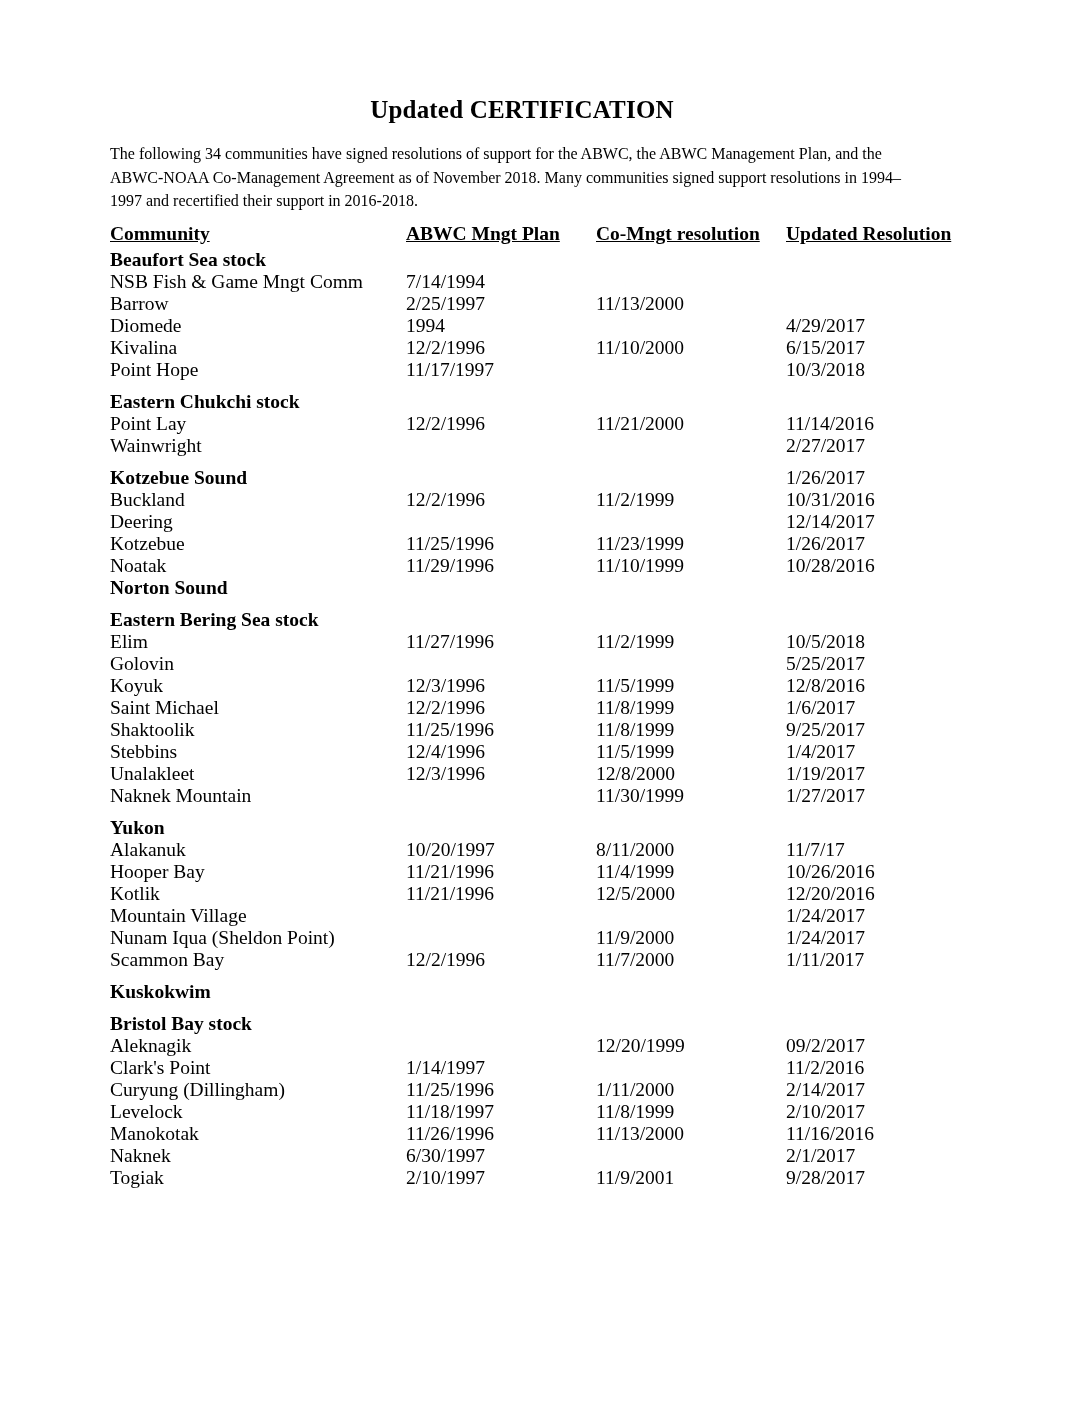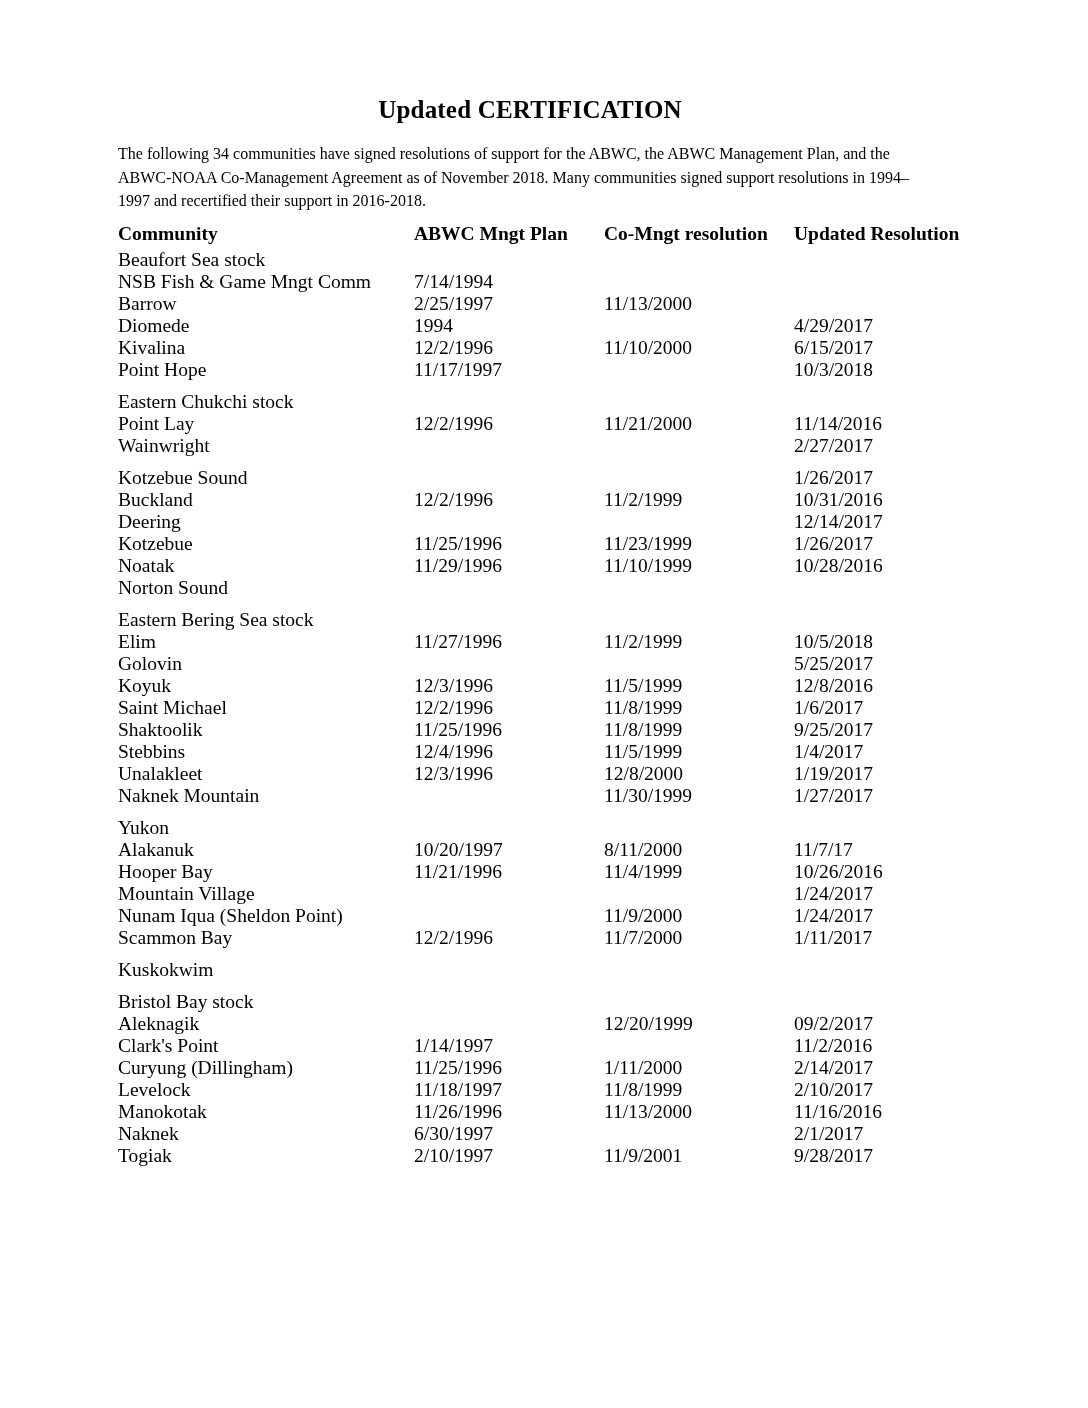--- a/index.html
+++ b/index.html
@@ -10,21 +10,21 @@
   body {
     width: 1088px;
     height: 1408px;
     font-family: "Liberation Serif", "DejaVu Serif", serif;
     color: #000000;
     position: relative;
     overflow: hidden;
   }
   .page {
     position: absolute;
-    left: 8px; top: 0;
+    left: 0; top: 0;
     width: 1044px;
     height: 1408px;
     padding: 0;
   }
   .doc-title {
     text-align: center;
     font-weight: bold;
     font-size: 25px;
     margin: 0;
     padding-top: 96px;
@@ -51,30 +51,31 @@
   table.cert col.c-updated { width: 184px; }
 
   table.cert th {
     text-align: left;
     font-weight: bold;
     padding: 0 0 4px 0;
     vertical-align: bottom;
     white-space: nowrap;
   }
   table.cert th span.hdr {
+    text-decoration: underline;
     display: inline-block;
   }
   table.cert td {
     padding: 0;
     vertical-align: top;
     height: 22px;
     white-space: nowrap;
   }
   tr.group td {
-    font-weight: normal;
+    font-weight: bold;
     padding-top: 0;
   }
   tr.group.spaced td {
     padding-top: 10px;
   }
   tr.group.spaced td.grp-extra {
     font-weight: normal;
     padding-top: 10px;
   }
   td.col2, td.col3, td.col4 { }
@@ -261,20 +262,26 @@
           <td class="col3">8/11/2000</td>
           <td class="col4">11/7/17</td>
         </tr>
         <tr>
           <td class="col1">Hooper Bay</td>
           <td class="col2">11/21/1996</td>
           <td class="col3">11/4/1999</td>
           <td class="col4">10/26/2016</td>
         </tr>
         <tr>
+          <td class="col1">Kotlik</td>
+          <td class="col2">11/21/1996</td>
+          <td class="col3">12/5/2000</td>
+          <td class="col4">12/20/2016</td>
+        </tr>
+        <tr>
           <td class="col1">Mountain Village</td>
           <td class="col2"></td>
           <td class="col3"></td>
           <td class="col4">1/24/2017</td>
         </tr>
         <tr>
           <td class="col1">Nunam Iqua (Sheldon Point)</td>
           <td class="col2"></td>
           <td class="col3">11/9/2000</td>
           <td class="col4">1/24/2017</td>

